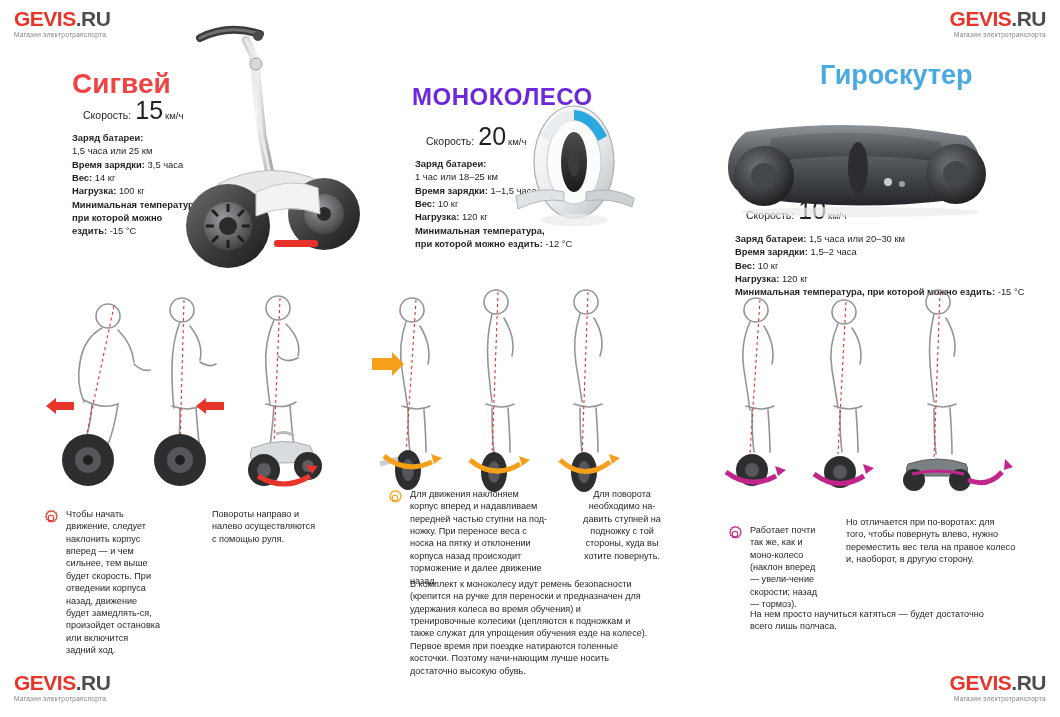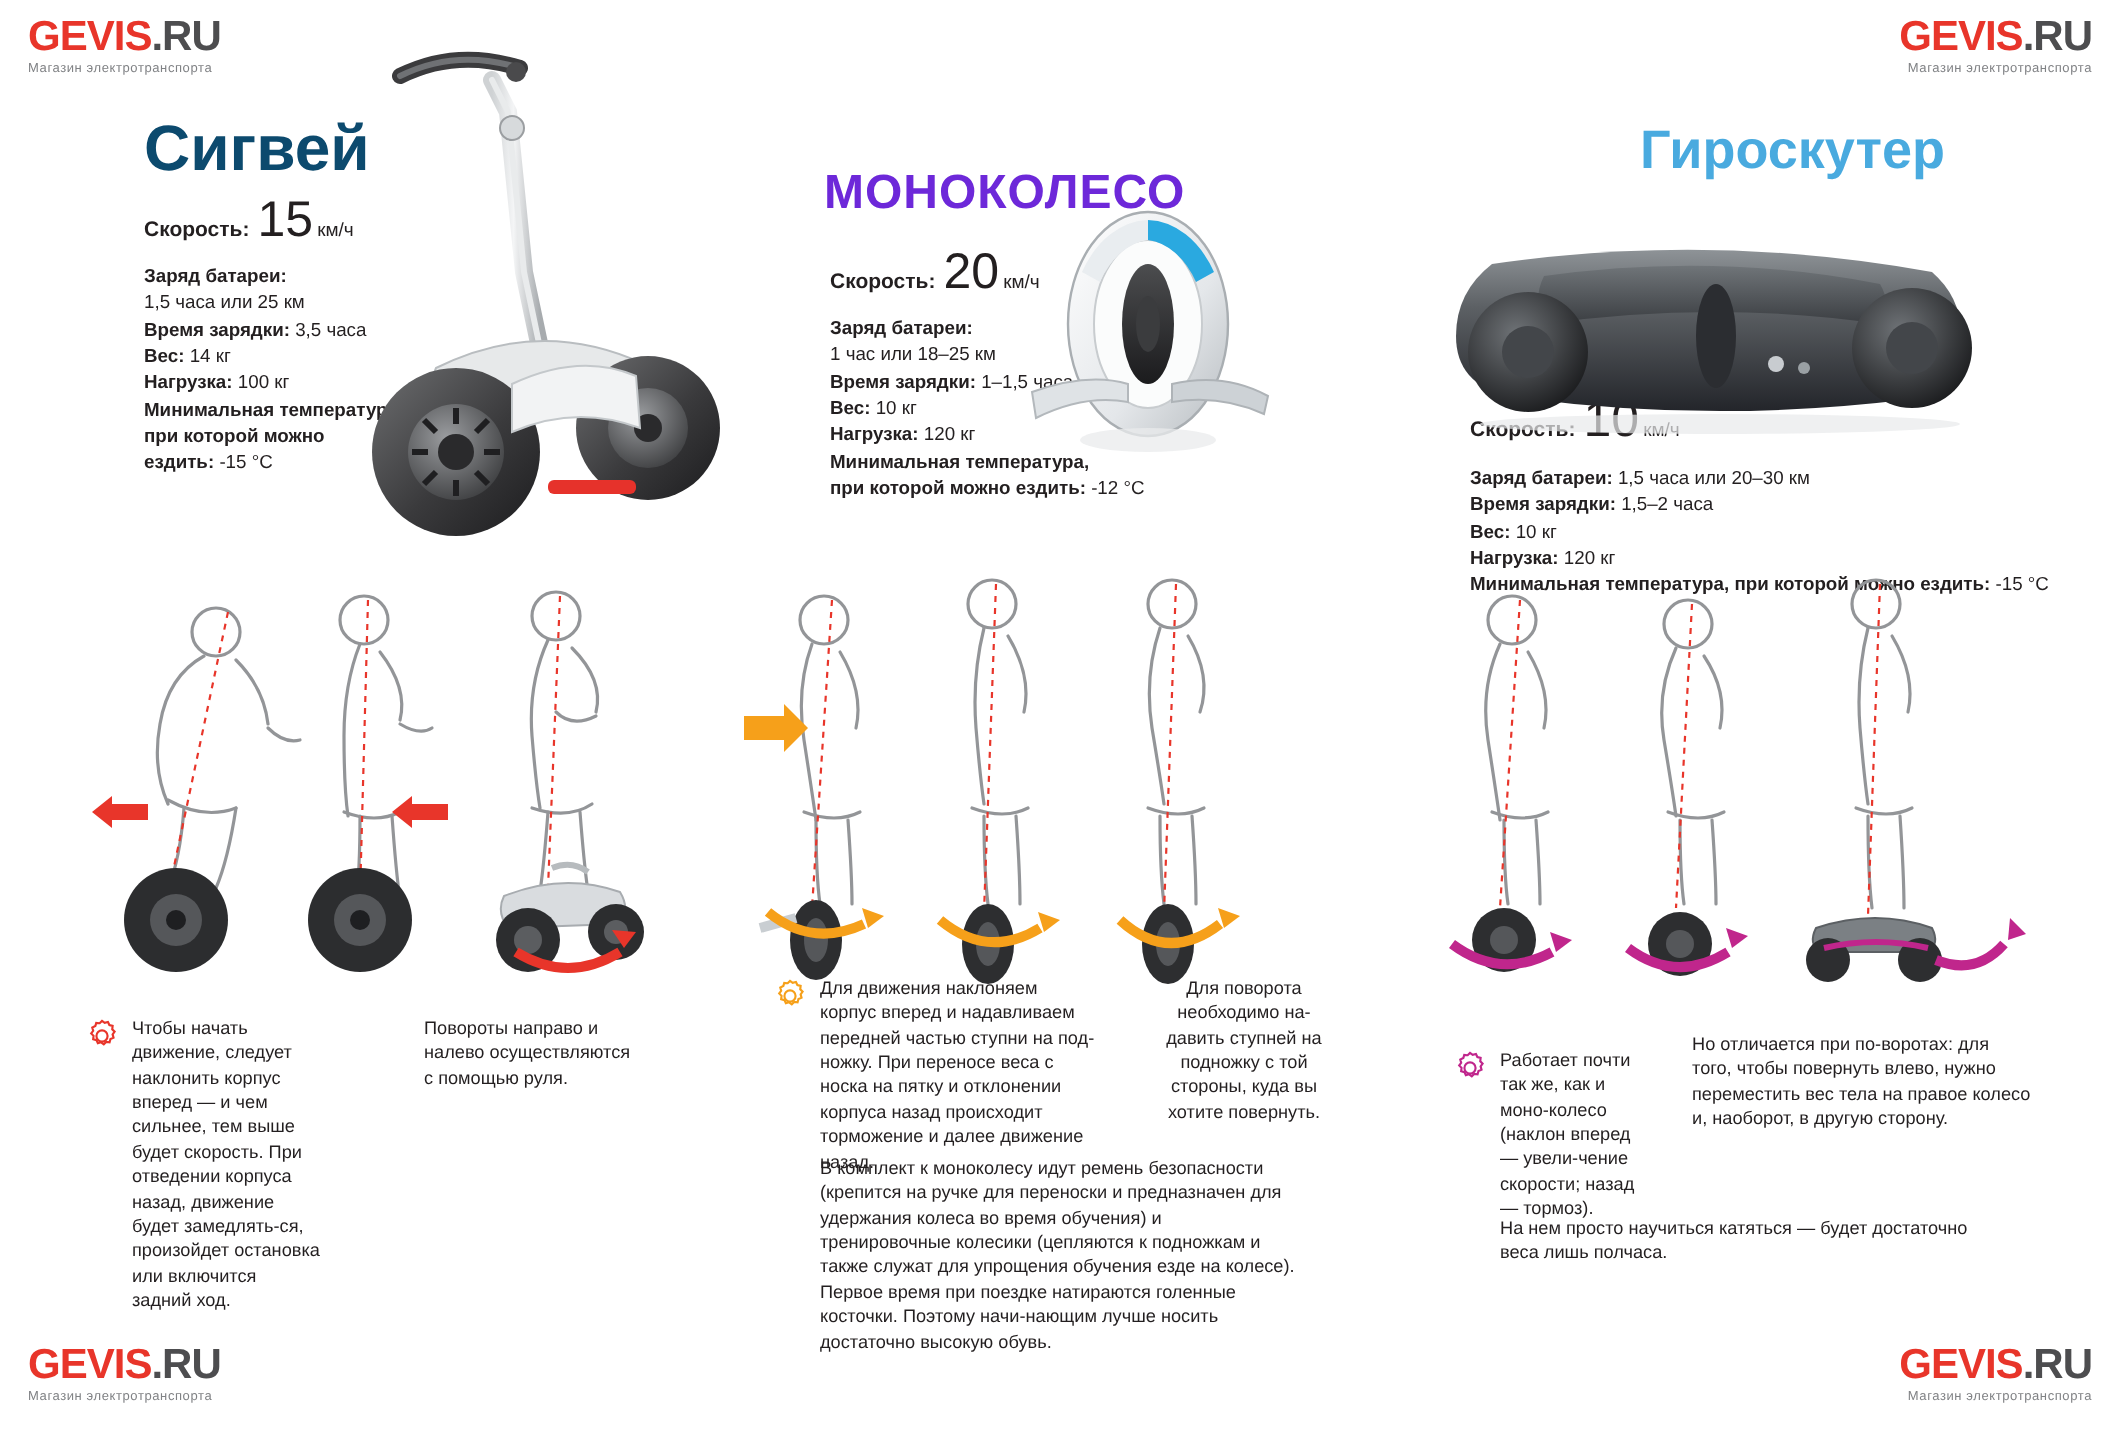--- a/index.html
+++ b/index.html
@@ -40,27 +40,27 @@
   .logo-bl { left: 14px; top: 672px; }
   .logo-br { right: 14px; top: 672px; text-align: right; }
 
   
   .prod-title {
     position: absolute;
     font-weight: bold;
     line-height: 1;
     white-space: nowrap;
   }
-  #title-segway { left: 72px; top: 58px; font-size: 32px; color: #0c4a6e; }
+  #title-segway { left: 72px; top: 70px; font-size: 28px; color: #ef4444; }
   #title-mono   { left: 412px; top: 85px; font-size: 24px; color: #6d28d9; letter-spacing: 0.5px; }
   #title-gyro   { left: 820px; top: 62px; font-size: 27px; color: #49aadf; }
 
   
   .speed { position: absolute; white-space: nowrap; }
-  .speed .lbl { font-size: 10.5px; font-weight: bold; }
+  .speed .lbl { font-size: 10.5px; font-weight: normal; margin-left: 11px; }
   .speed .val { font-size: 25px; font-weight: normal; margin: 0 2px 0 4px; }
   .speed .unit { font-size: 9.5px; }
   #speed-segway { left: 72px; top: 96px; }
   #speed-mono   { left: 415px; top: 122px; }
   #speed-gyro   { left: 735px; top: 196px; }
 
   
   .specs {
     position: absolute;
     font-size: 9.4px;
@@ -472,16 +472,16 @@
       <circle cx="10" cy="10" r="3.1" fill="none" stroke="#c0268c" stroke-width="1.2"></circle>
     </svg>
     <span>Работает почти так же, как и моно-колесо (наклон вперед — увели-чение скорости; назад — тормоз).</span>
   </div>
 
   <div class="caption" id="cap-gyro-2">
     <span>Но отличается при по-воротах: для того, чтобы повернуть влево, нужно переместить вес тела на правое колесо и, наоборот, в другую сторону.</span>
   </div>
 
   <div class="caption" id="cap-gyro-3">
-    <span>На нем просто научиться катяться — будет достаточно веса лишь полчаса.</span>
+    <span>На нем просто научиться катяться — будет достаточно всего лишь полчаса.</span>
   </div>
 
 </div>
 
 </body></html>

